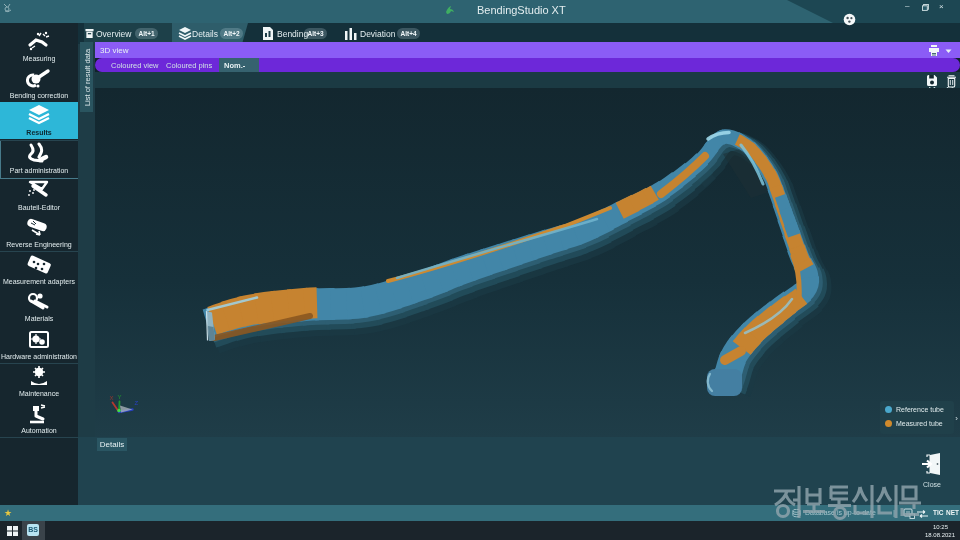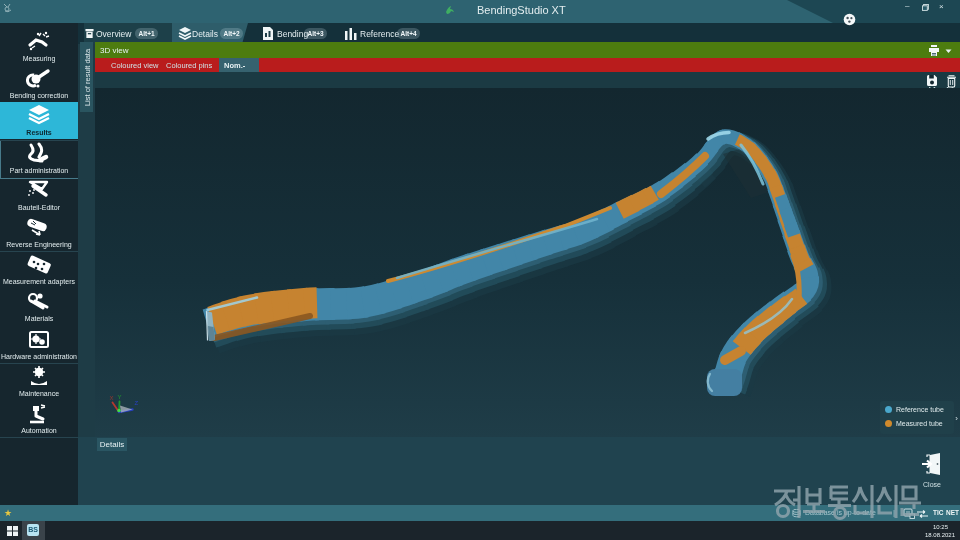--- a/index.html
+++ b/index.html
@@ -22,23 +22,23 @@
   
   #tabrow{left:78px;top:23px;width:882px;height:21px;background:#14303a;}
   .tab{position:absolute;top:0;height:21px;color:#e4eef0;font-size:8.5px;}
   .tablbl{position:absolute;top:6px;text-align:center;}
   .badge{position:absolute;top:5px;height:11px;line-height:11px;padding:0 3.5px;border-radius:5.5px;
      background:rgba(205,228,235,0.22);color:#f2f8fa;font-size:6.5px;font-weight:bold;}
   #leftcol{left:78px;top:44px;width:17px;height:461px;background:#1e3c46;}
   #vtab{left:80px;top:42px;width:13px;height:70px;background:#2a5560;}
   #vtab span{position:absolute;left:-28px;top:31px;width:70px;transform:rotate(-90deg);
      font-size:7.5px;color:#dce8ea;text-align:center;}
-  #viewhdr{left:95px;top:42px;width:865px;height:16px;background:#4d7c0f;}
+  #viewhdr{left:95px;top:42px;width:865px;height:16px;background:#8b5cf6;}
   #viewhdr .t{position:absolute;left:5px;top:4px;font-size:8px;color:#e8f2f4;}
-  #subtabs{left:95px;top:58px;width:865px;height:14px;background:#b91c1c;}
+  #subtabs{left:95px;top:58px;width:865px;height:14px;background:#6d28d9;border-radius:7px;}
   .stab{position:absolute;top:3px;font-size:7.5px;color:#cfe0e4;}
   #nomact{position:absolute;left:124px;top:0;width:40px;height:14px;background:#36626f;font-weight:bold;}
   #nomact span{position:absolute;left:5px;top:3px;font-size:7.5px;color:#e8f2f4;}
   #toolbar{left:95px;top:72px;width:865px;height:16px;background:#1b3a43;}
   #viewport{left:95px;top:88px;width:865px;height:350px;
     background:linear-gradient(#13272f 0%,#16303a 55%,#1f3d48 100%);}
   
   #legend{position:absolute;right:6px;top:313px;width:74px;height:33px;background:#20404a;border-radius:3px;}
   .ldot{position:absolute;left:5px;width:7px;height:7px;border-radius:50%;}
   .ltxt{position:absolute;left:16px;font-size:7px;color:#dfeaec;}
@@ -219,21 +219,21 @@
       <path d="M1,0 h7 l3,3 v10 h-10 z" fill="#f0f6f7"></path>
       <path d="M3,6 h2 v4 h-2 z M6.5,4 h2 v6 h-2 z" fill="#1d3d48"></path>
     </svg>
     <span class="tablbl" style="left:19px;">Bending</span>
     <span class="badge" style="left:46px;">Alt+3</span>
   </div>
   <div class="tab" style="left:263px;width:90px;">
     <svg class="abs" style="left:4px;top:5px" width="12" height="12" viewBox="0 0 12 12">
       <path d="M0,3 h2.5 v9 h-2.5 z M4.5,0 h2.5 v12 h-2.5 z M9,5 h2.5 v7 h-2.5 z" fill="#f0f6f7"></path>
     </svg>
-    <span class="tablbl" style="left:19px;">Reference</span>
+    <span class="tablbl" style="left:19px;">Deviation</span>
     <span class="badge" style="left:56px;">Alt+4</span>
   </div>
 </div>
 
 <div class="abs" id="leftcol"></div>
 <div class="abs" id="vtab">
     <span>List of result data</span>
   </div>
 
 <div class="abs" id="viewhdr">

